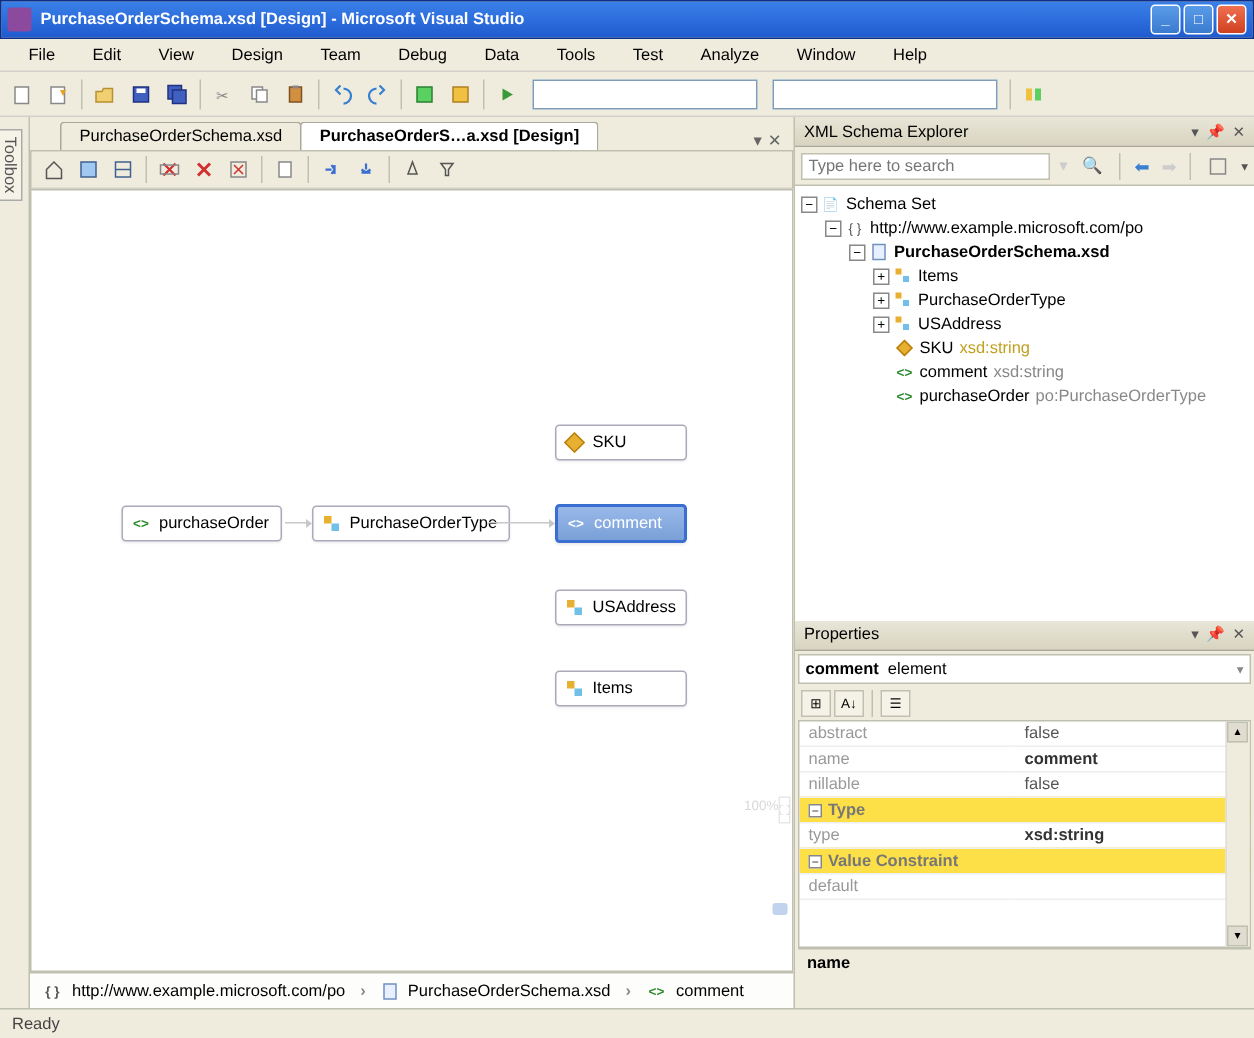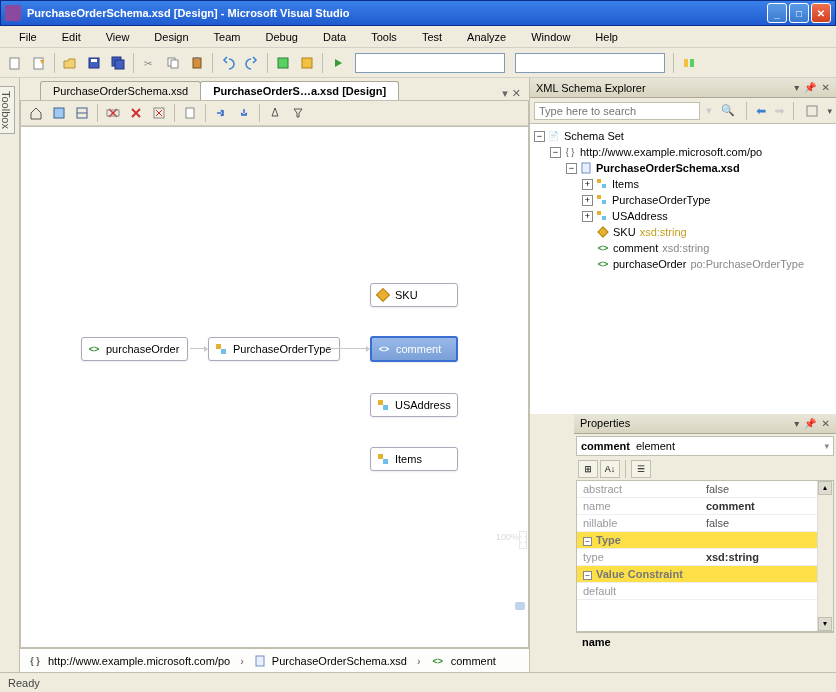--- a/index.html
+++ b/index.html
@@ -50,21 +50,21 @@
 .explorer-panel { flex: 1.3; display: flex; flex-direction: column; background: white; }
 .explorer-search { height: 26px; border-bottom: 1px solid #c0c0b0; display: flex; align-items: center; padding: 0 4px; gap: 4px; background: #efecde; }
 .explorer-search input { flex: 1; border: 1px solid #c0c0b0; padding: 2px 4px; font-size: 11px; color: #999; background: white; }
 .tree { flex: 1; overflow: auto; padding: 4px 2px; font-size: 11px; background: white; }
 .tree-row { display: flex; align-items: center; height: 16px; cursor: pointer; white-space: nowrap; }
 .tree-row .exp { width: 11px; height: 11px; border: 1px solid #888; display: inline-flex; align-items: center; justify-content: center; font-size: 9px; line-height: 1; margin-right: 2px; cursor: pointer; background: white; }
 .tree-row .sp { display: inline-block; }
 .tree-row .ticon { width: 14px; height: 14px; display: inline-flex; align-items: center; justify-content: center; margin-right: 3px; font-size: 9px; }
 .tree-row .tname.bold { font-weight: bold; }
 .tree-row .ttype { color: #888; margin-left: 4px; }
-.props-panel { flex: 1; display: flex; flex-direction: column; background: #efecde; padding-left: 44px; }
+.props-panel { flex: 1; display: flex; flex-direction: column; background: #efecde; }
 .props-selector { height: 20px; background: white; border: 1px solid #c0c0b0; margin: 2px 2px; display: flex; align-items: center; padding: 0 4px; font-size: 11px; }
 .props-selector b { margin-right: 6px; }
 .props-btns { height: 22px; display: flex; align-items: center; padding: 0 4px; gap: 2px; }
 .props-btns .pb { width: 20px; height: 18px; border: 1px solid #c0c0b0; background: #f5f3e8; display: flex; align-items: center; justify-content: center; cursor: pointer; font-size: 9px; }
 .props-grid { flex: 1; background: white; border: 1px solid #c0c0b0; margin: 0 2px; overflow: auto; position: relative; }
 .props-grid table { width: 100%; border-collapse: collapse; font-size: 11px; }
 .props-grid td { border-bottom: 1px solid #eee; padding: 2px 6px; height: 16px; }
 .props-grid .cat-row td { background: #fde047; font-weight: bold; color: #777; }
 .props-grid .cat-exp { display: inline-block; width: 9px; height: 9px; border: 1px solid #888; text-align: center; line-height: 8px; font-size: 8px; margin-right: 4px; background: white; }
 .props-grid .pname { color: #999; width: 48%; }

